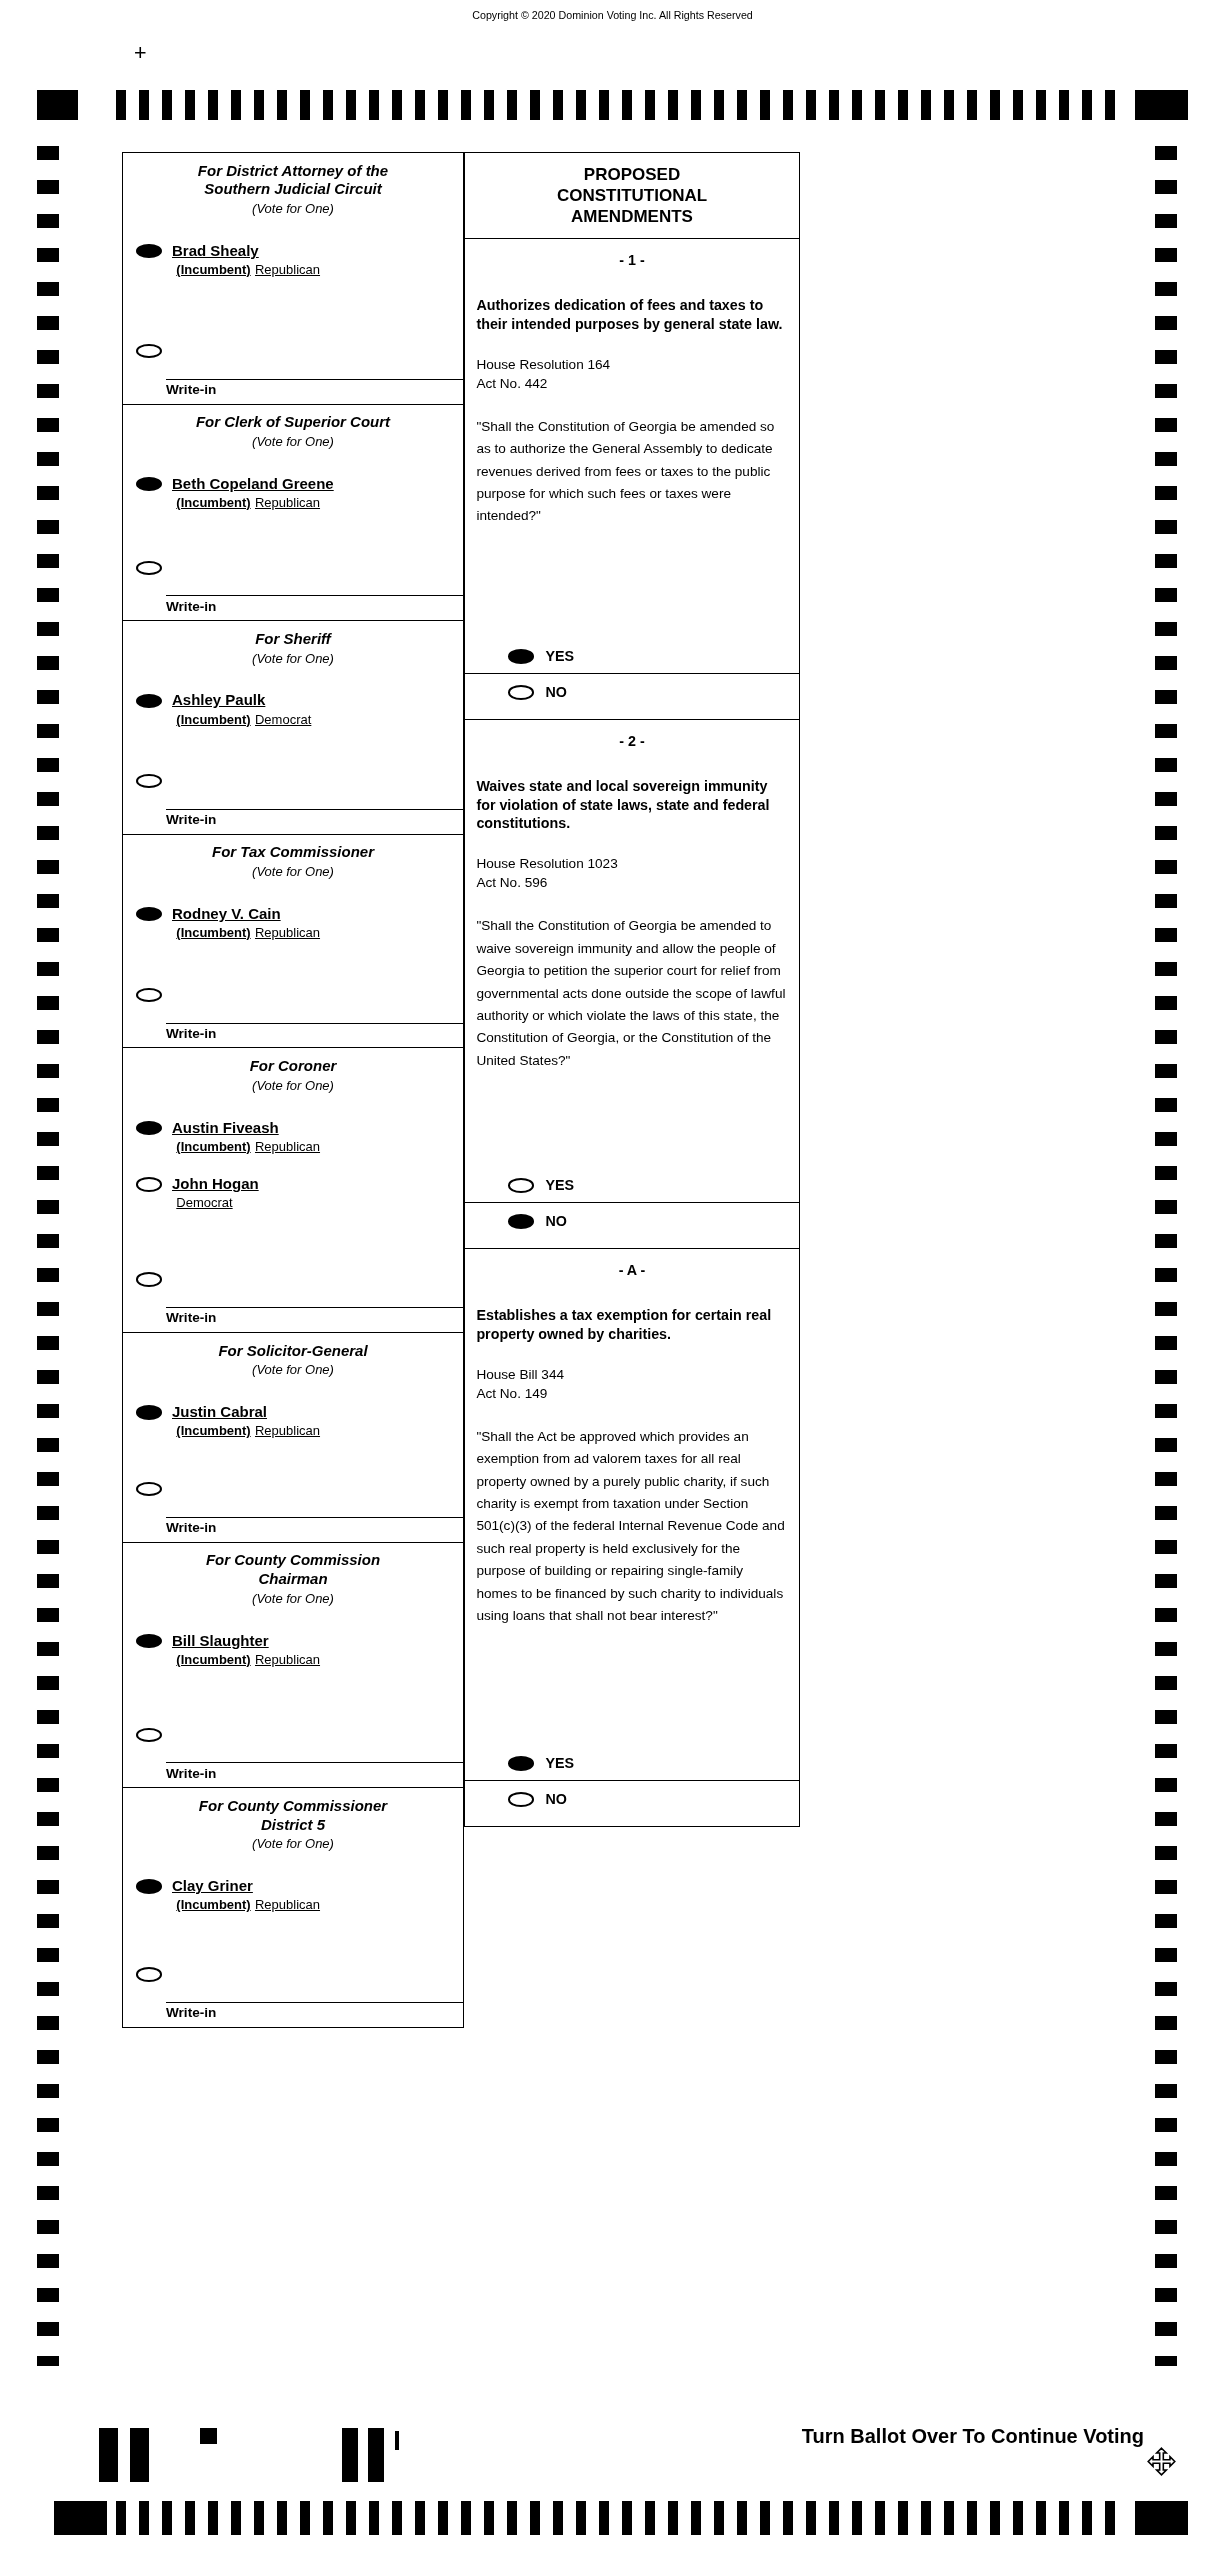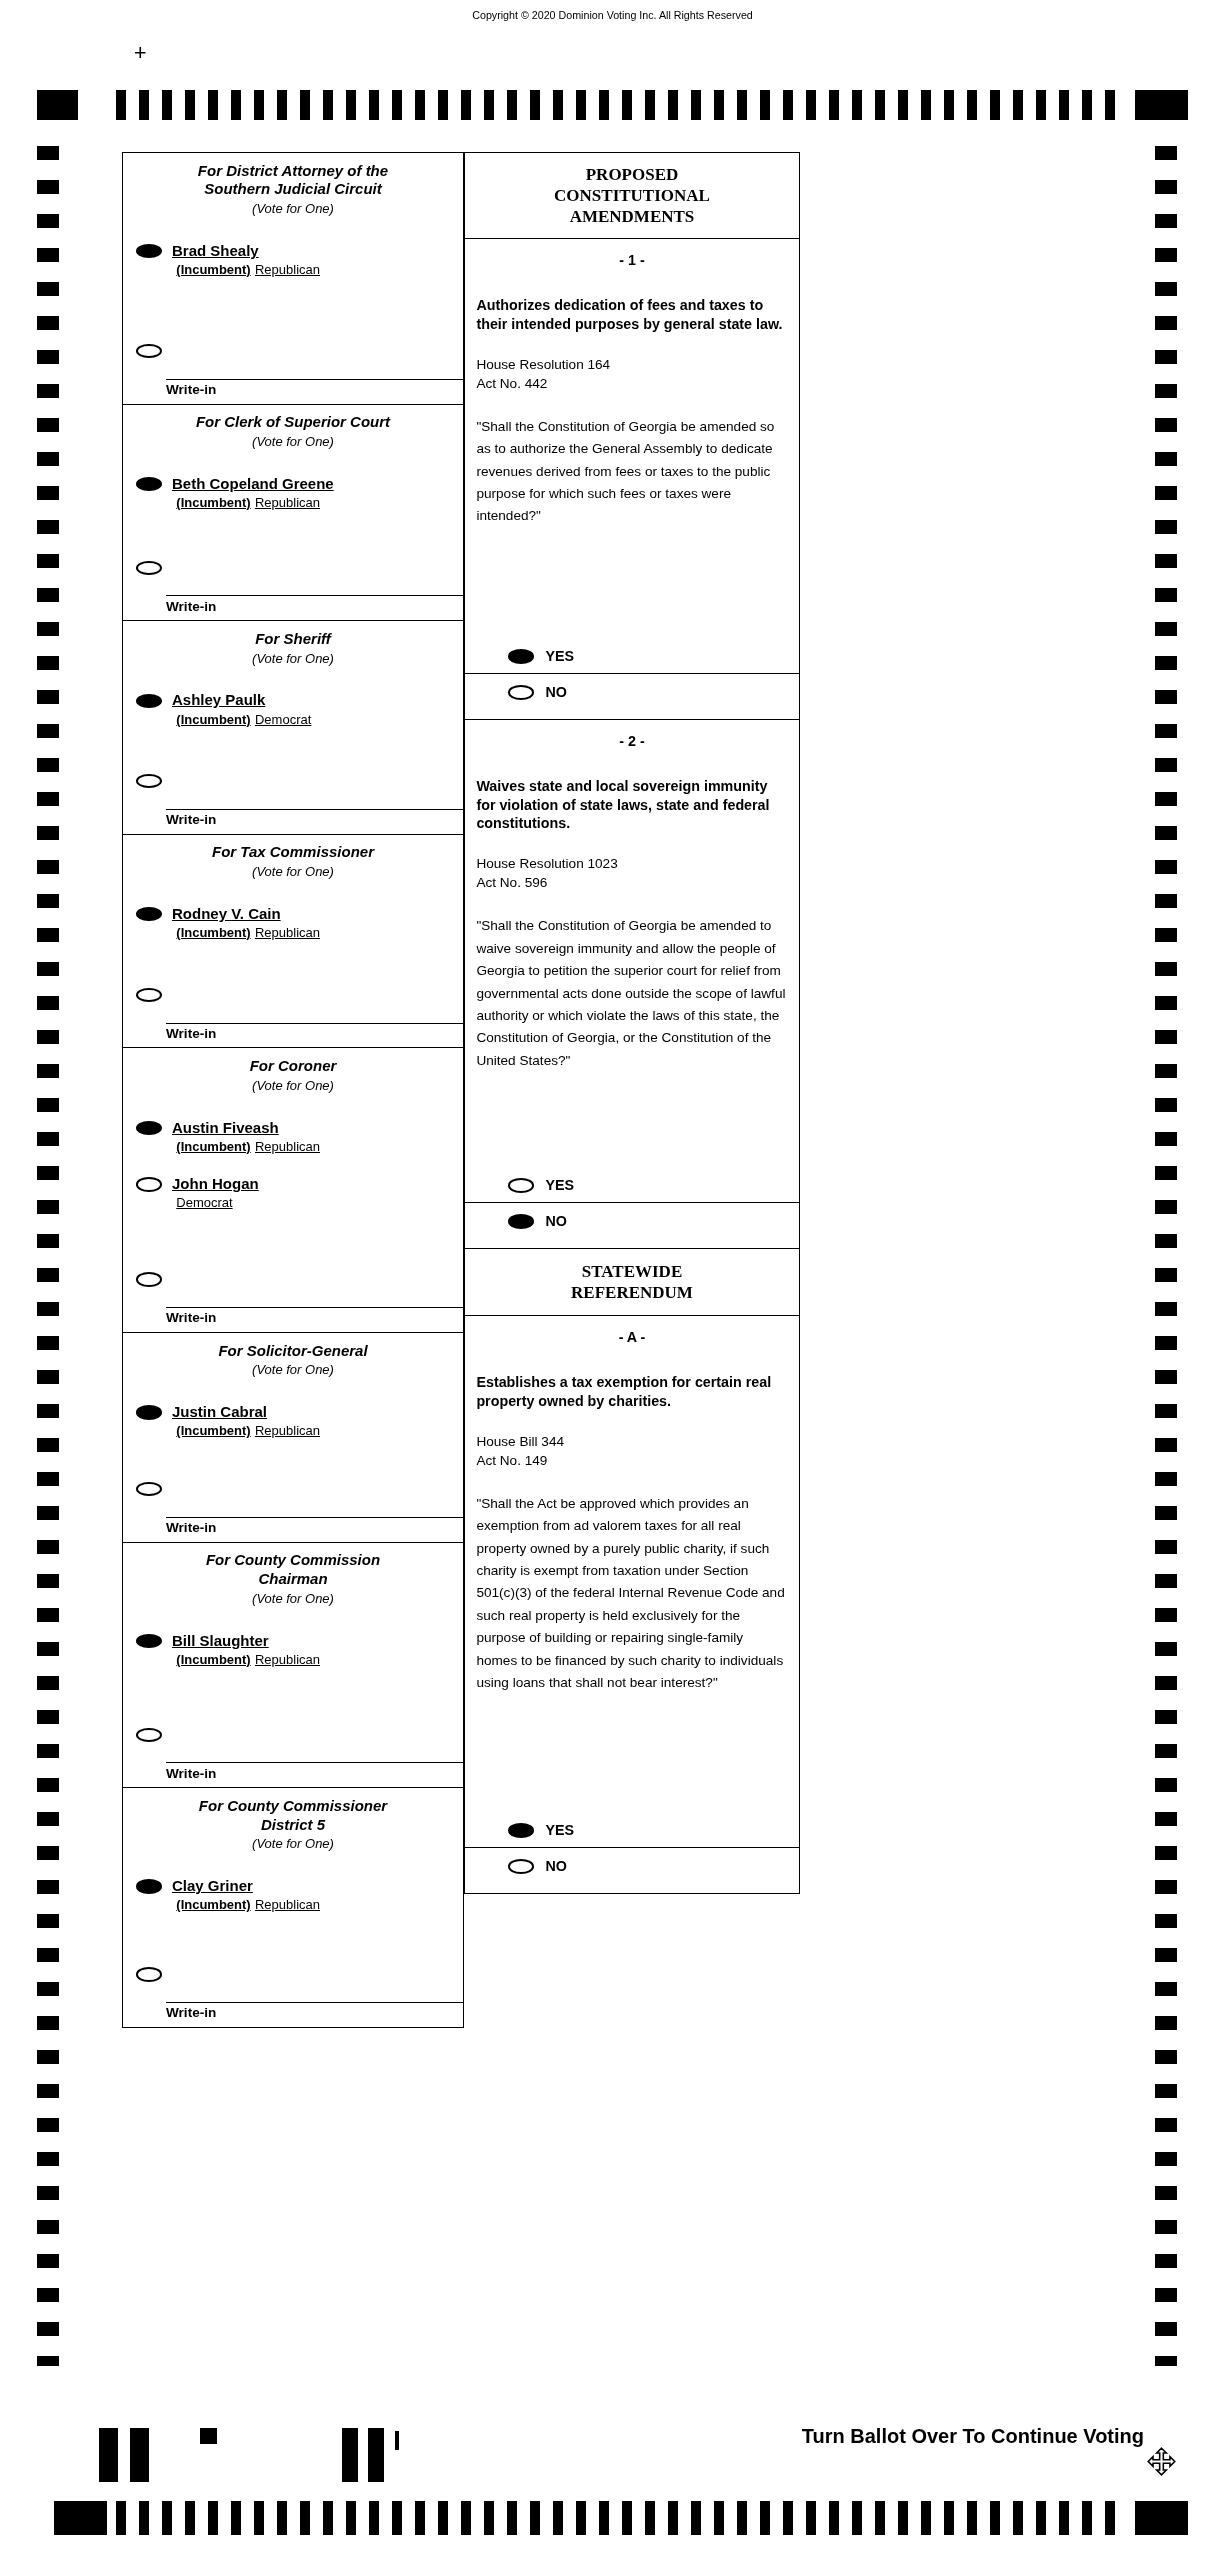--- a/index.html
+++ b/index.html
@@ -59,21 +59,21 @@
   .incumbent{font-weight:bold;margin-right:4.3px;}
   .incumbent:empty{display:none;}
   .writein-area{margin-top:auto;padding-top:17px;}
   .writein-oval-row{padding-left:13px;}
   .writein-underline{border-top:1.4px solid #000;margin-left:43px;margin-top:18.6px;height:0;}
   .writein-label{font-weight:bold;font-size:13.6px;margin-left:43px;padding:2.1px 0 1.4px;}
   
   .right-column{position:absolute;left:464px;top:152px;width:336px;border:1.4px solid #000;
     background:#fff;box-sizing:border-box;}
   .rc-header{border-bottom:1.4px solid #000;display:flex;align-items:center;justify-content:flex-end;
-    text-align:center;padding:8.6px 7.2px;box-sizing:border-box;font-family:Liberation Serif, serif;}
+    text-align:center;padding:8.6px 7.2px;box-sizing:border-box;}
   .rc-header.amd{min-height:86px;}
   .rc-header.ref{min-height:67px;}
   .rc-header-text{font-weight:bold;font-size:17px;line-height:1.25;max-width:200px;margin:0 auto;}
   .measure{border-bottom:1.4px solid #000;display:flex;flex-direction:column;
     box-sizing:border-box;padding-bottom:10px;}
   .measure.last{border-bottom:none;}
   .measure.m1{min-height:481px;}
   .measure.m2{min-height:529px;}
   .measure.m3{min-height:577px;}
   .measure-number{text-align:center;font-weight:bold;font-size:14.3px;margin-top:13px;}
@@ -343,23 +343,20 @@
     <div class="choice-row first">
       <span class="oval" data-filled="false"></span>
       <span class="choice-label">YES</span>
     </div>
     <div class="choice-row divided">
       <span class="oval" data-filled="true"></span>
       <span class="choice-label">NO</span>
     </div>
   </section>
 
-  <div class="rc-header ref">
-    <div class="rc-header-text">STATEWIDE REFERENDUM</div>
-  </div>
 
   <section class="measure m3 last">
     <div class="measure-number">- A -</div>
     <div class="measure-summary">Establishes a tax exemption for certain real property owned by charities.</div>
     <div class="measure-ref">
       <div>House Bill 344</div>
       <div>Act No. 149</div>
     </div>
     <div class="measure-question">"Shall the Act be approved which provides an exemption from ad valorem taxes for all real property owned by a purely public charity, if such charity is exempt from taxation under Section 501(c)(3) of the federal Internal Revenue Code and such real property is held exclusively for the purpose of building or repairing single-family homes to be financed by such charity to individuals using loans that shall not bear interest?"</div>
     <div class="choice-row first">

